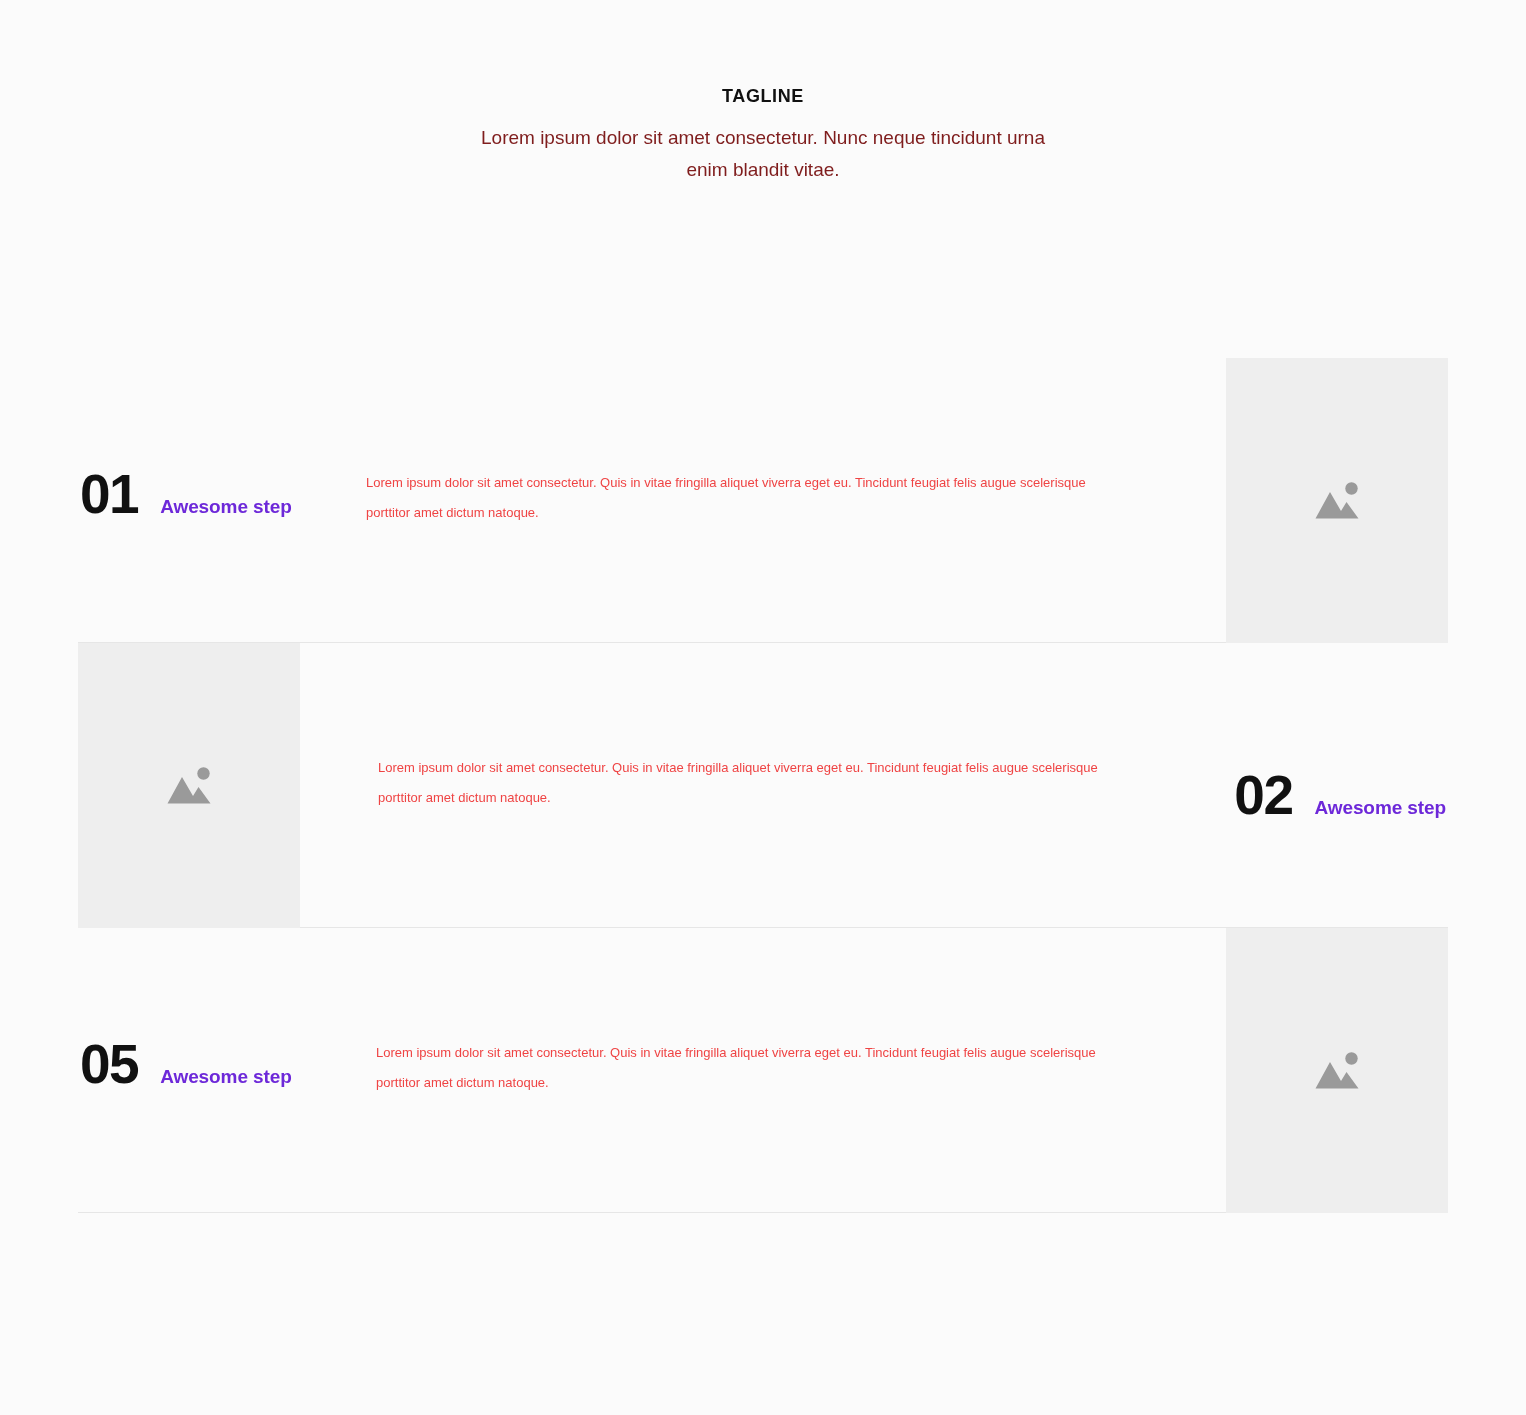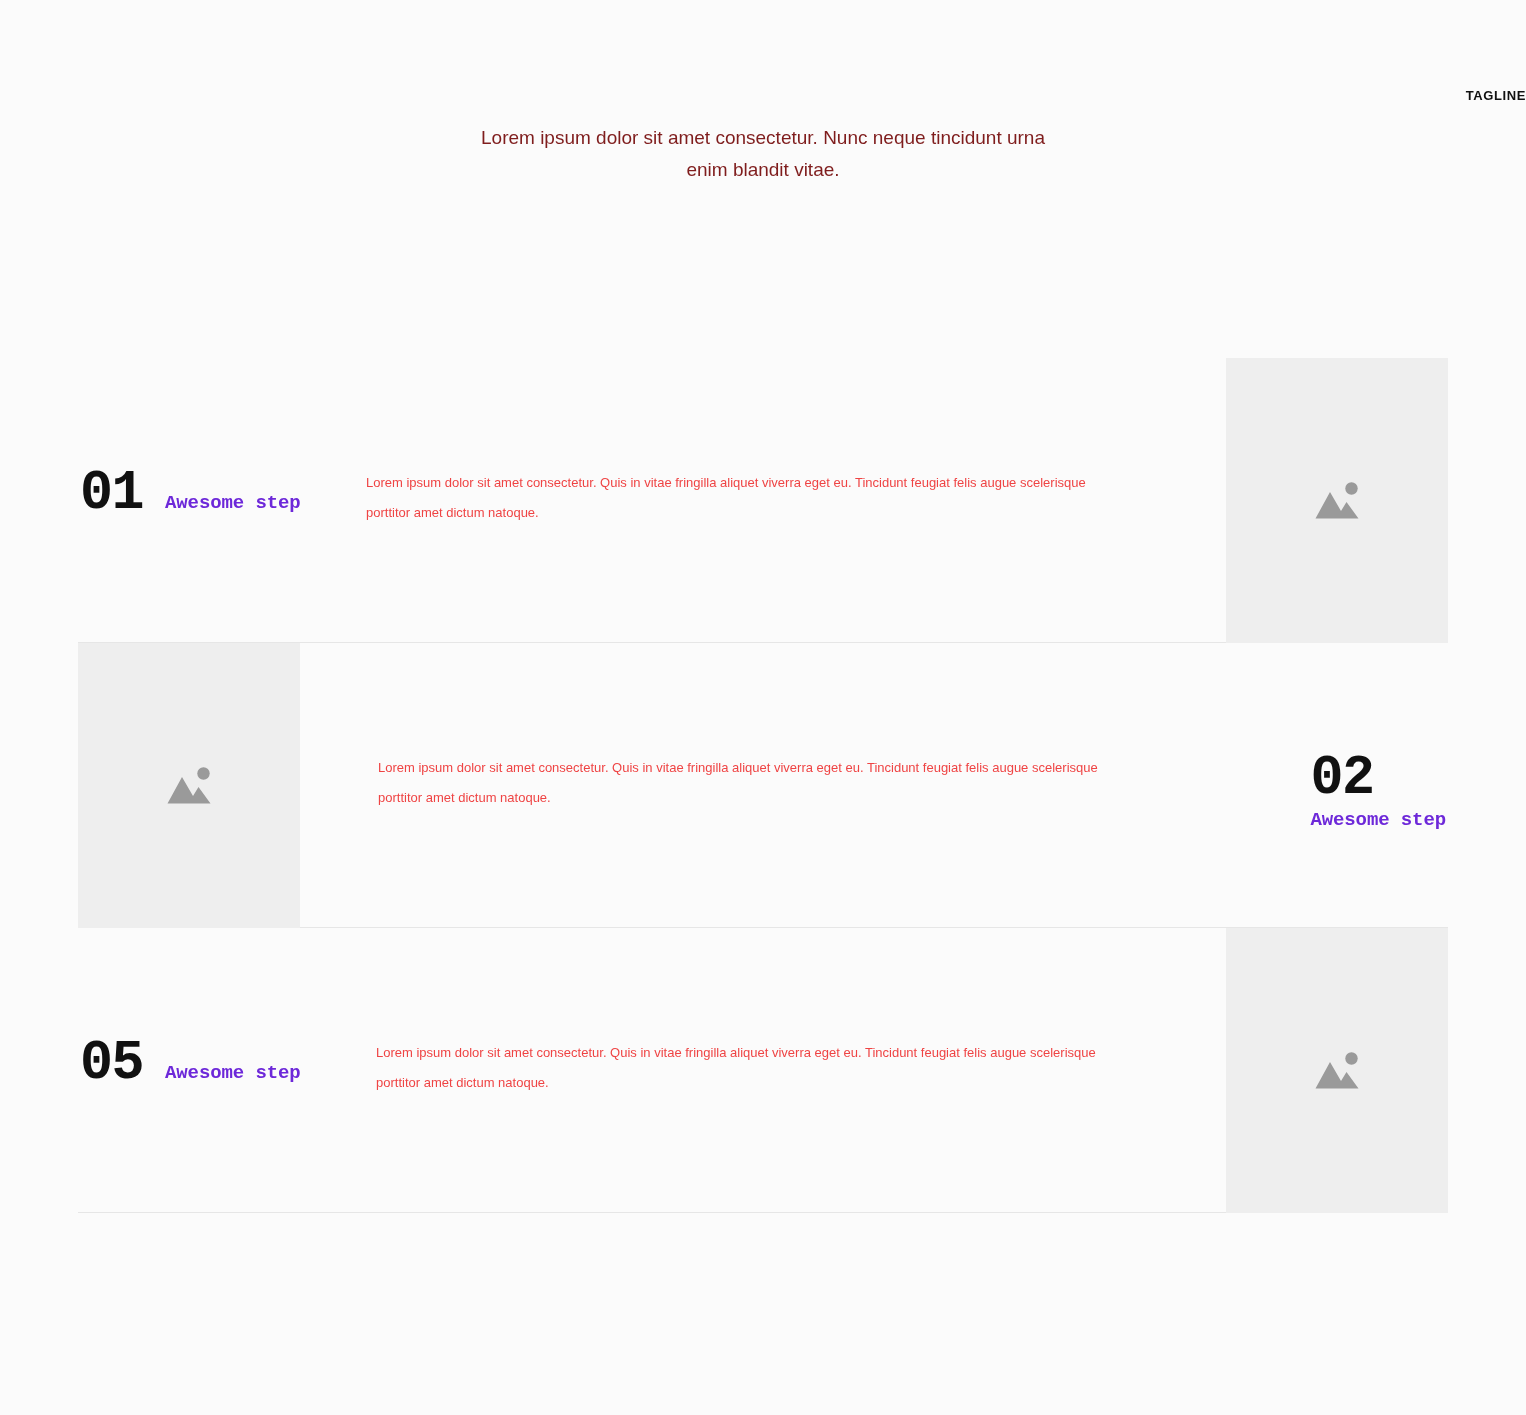--- a/index.html
+++ b/index.html
@@ -23,26 +23,25 @@
   
   .section-header {
     position: absolute;
     top: 86px;
     left: 0;
     width: 1526px;
     text-align: center;
   }
 
   .tagline {
-    font-size: 13px;
+    font-size: 18px;
     font-weight: bold;
     letter-spacing: 0.6px;
     color: #111111;
     line-height: 20px;
-    text-align: right;
   }
 
   .heading {
     margin-top: 20px;
     font-size: 49px;
     font-weight: bold;
     letter-spacing: -0.8px;
     color: #111111;
     line-height: 60px;
   }
@@ -88,24 +87,23 @@
   .img-box.left  { left: 0; }
 
   .img-icon { width: 48px; height: 46px; display: block; }
 
   
   .step-id {
     position: absolute;
     display: flex;
     align-items: baseline;
     white-space: nowrap;
-    font-family: Liberation Mono, monospace;
   }
   .step-id.left  { left: 2px;  top: 108px; }
-  .step-id.right { right: 2px; top: 108px; flex-direction: column; }
+  .step-id.right { right: 2px; top: 124px; }
 
   .step-number {
     font-size: 55px;
     font-weight: bold;
     letter-spacing: -1.5px;
     color: #111111;
     line-height: 56px;
   }
 
   .step-label {

